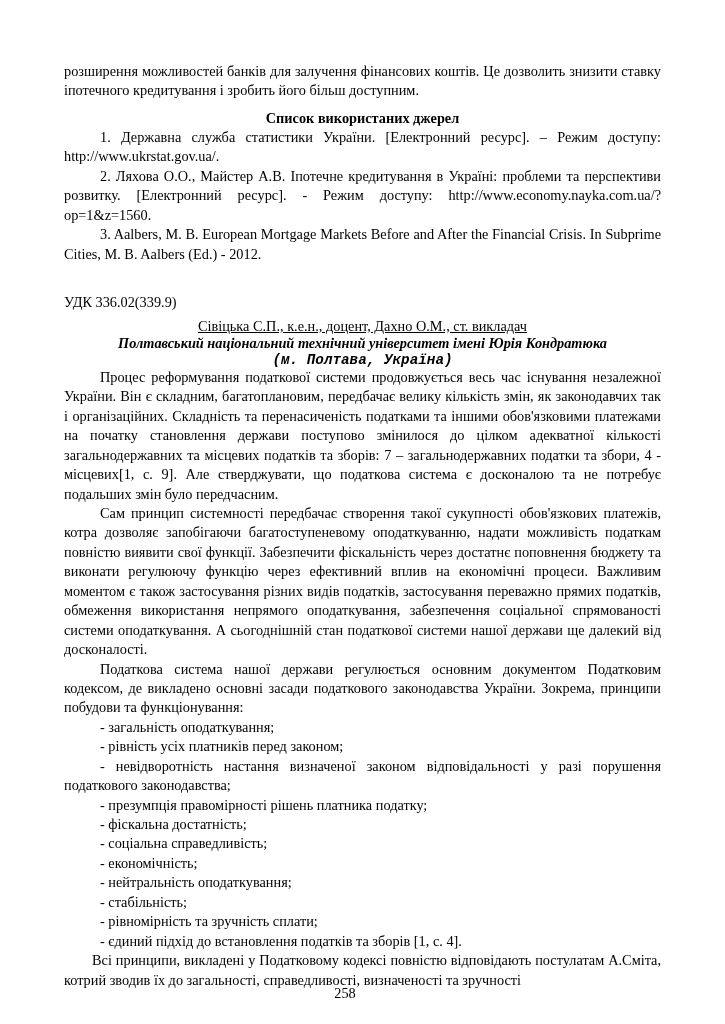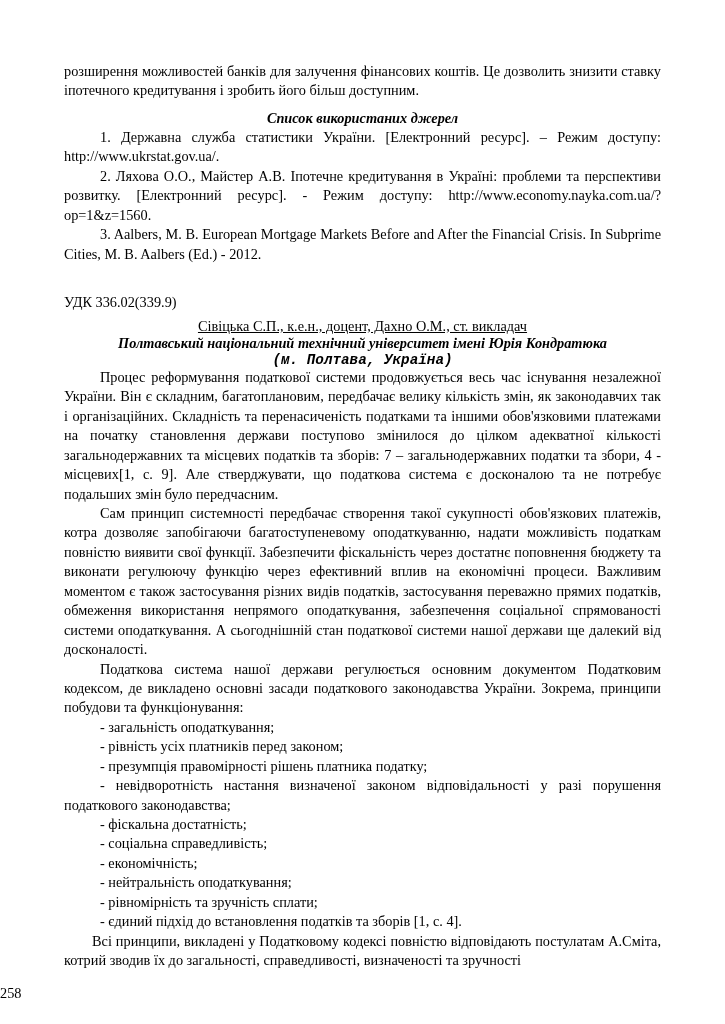--- a/index.html
+++ b/index.html
@@ -31,21 +31,20 @@
   .para.indent {
     text-indent: 36px;
   }
   .section-title {
     text-align: center;
     font-weight: bold;
     font-size: 14.3px;
     margin: 0;
     padding-top: 9px;
     padding-bottom: 1px;
-    font-style: italic;
   }
   .gap-lg { height: 30px; }
   .gap-sm { height: 7px; }
   .udc {
     font-size: 14.3px;
     margin: 0;
     text-align: left;
   }
   .authors {
     text-align: center;
@@ -88,20 +87,21 @@
     line-height: 1.36;
     margin: 0;
     text-align: justify;
     text-indent: 28px;
   }
   .pagenum {
     position: absolute;
     bottom: 22px;
     left: 0;
     width: 690px;
+    text-align: center;
     font-size: 14.3px;
   }
   .ref {
     font-size: 14.3px;
     line-height: 1.36;
     margin: 0;
     text-align: justify;
     text-indent: 36px;
   }
 </style>
@@ -128,25 +128,26 @@
   <p class="affil">Полтавський національний технічний університет імені Юрія Кондратюка</p>
   <p class="city">(м. Полтава, Україна)</p>
 
 
   <p class="para indent">Процес реформування податкової системи продовжується весь час існування незалежної України. Він є складним, багатоплановим, передбачає велику кількість змін, як законодавчих так і організаційних. Складність та перенасиченість податками та іншими обов'язковими платежами на початку становлення держави поступово змінилося до цілком адекватної кількості загальнодержавних та місцевих податків та зборів: 7 – загальнодержавних податки та збори, 4 - місцевих[1, с. 9]. Але стверджувати, що податкова система є досконалою та не потребує подальших змін було передчасним.</p>
   <p class="para indent">Сам принцип системності передбачає створення такої сукупності обов'язкових платежів, котра дозволяє запобігаючи багатоступеневому оподаткуванню, надати можливість податкам повністю виявити свої функції. Забезпечити фіскальність через достатнє поповнення бюджету та виконати регулюючу функцію через ефективний вплив на економічні процеси. Важливим моментом є також застосування різних видів податків, застосування переважно прямих податків, обмеження використання непрямого оподаткування, забезпечення соціальної спрямованості системи оподаткування. А сьогоднішній стан податкової системи нашої держави ще далекий від досконалості.</p>
   <p class="para indent">Податкова система нашої держави регулюється основним документом Податковим кодексом, де викладено основні засади податкового законодавства України. Зокрема, принципи побудови та функціонування:</p>
 
   <p class="bullet">- загальність оподаткування;</p>
   <p class="bullet">- рівність усіх платників перед законом;</p>
+  <p class="bullet">- невідворотність настання визначеної законом відповідальності у разі порушення податкового законодавства;</p>
   <p class="bullet">- презумпція правомірності рішень платника податку;</p>
-  <p class="bullet">- невідворотність настання визначеної законом відповідальності у разі порушення податкового законодавства;</p>
   <p class="bullet">- фіскальна достатність;</p>
   <p class="bullet">- соціальна справедливість;</p>
   <p class="bullet">- економічність;</p>
   <p class="bullet">- нейтральність оподаткування;</p>
+  <p class="bullet">- стабільність;</p>
   <p class="bullet">- рівномірність та зручність сплати;</p>
   <p class="bullet">- єдиний підхід до встановлення податків та зборів [1, с. 4].</p>
 
   <p class="lastpara">Всі принципи, викладені у Податковому кодексі повністю відповідають постулатам А.Сміта, котрий зводив їх до  загальності, справедливості, визначеності та зручності</p>
 
   <div class="pagenum">258</div>
 </div>
 
 </body></html>

